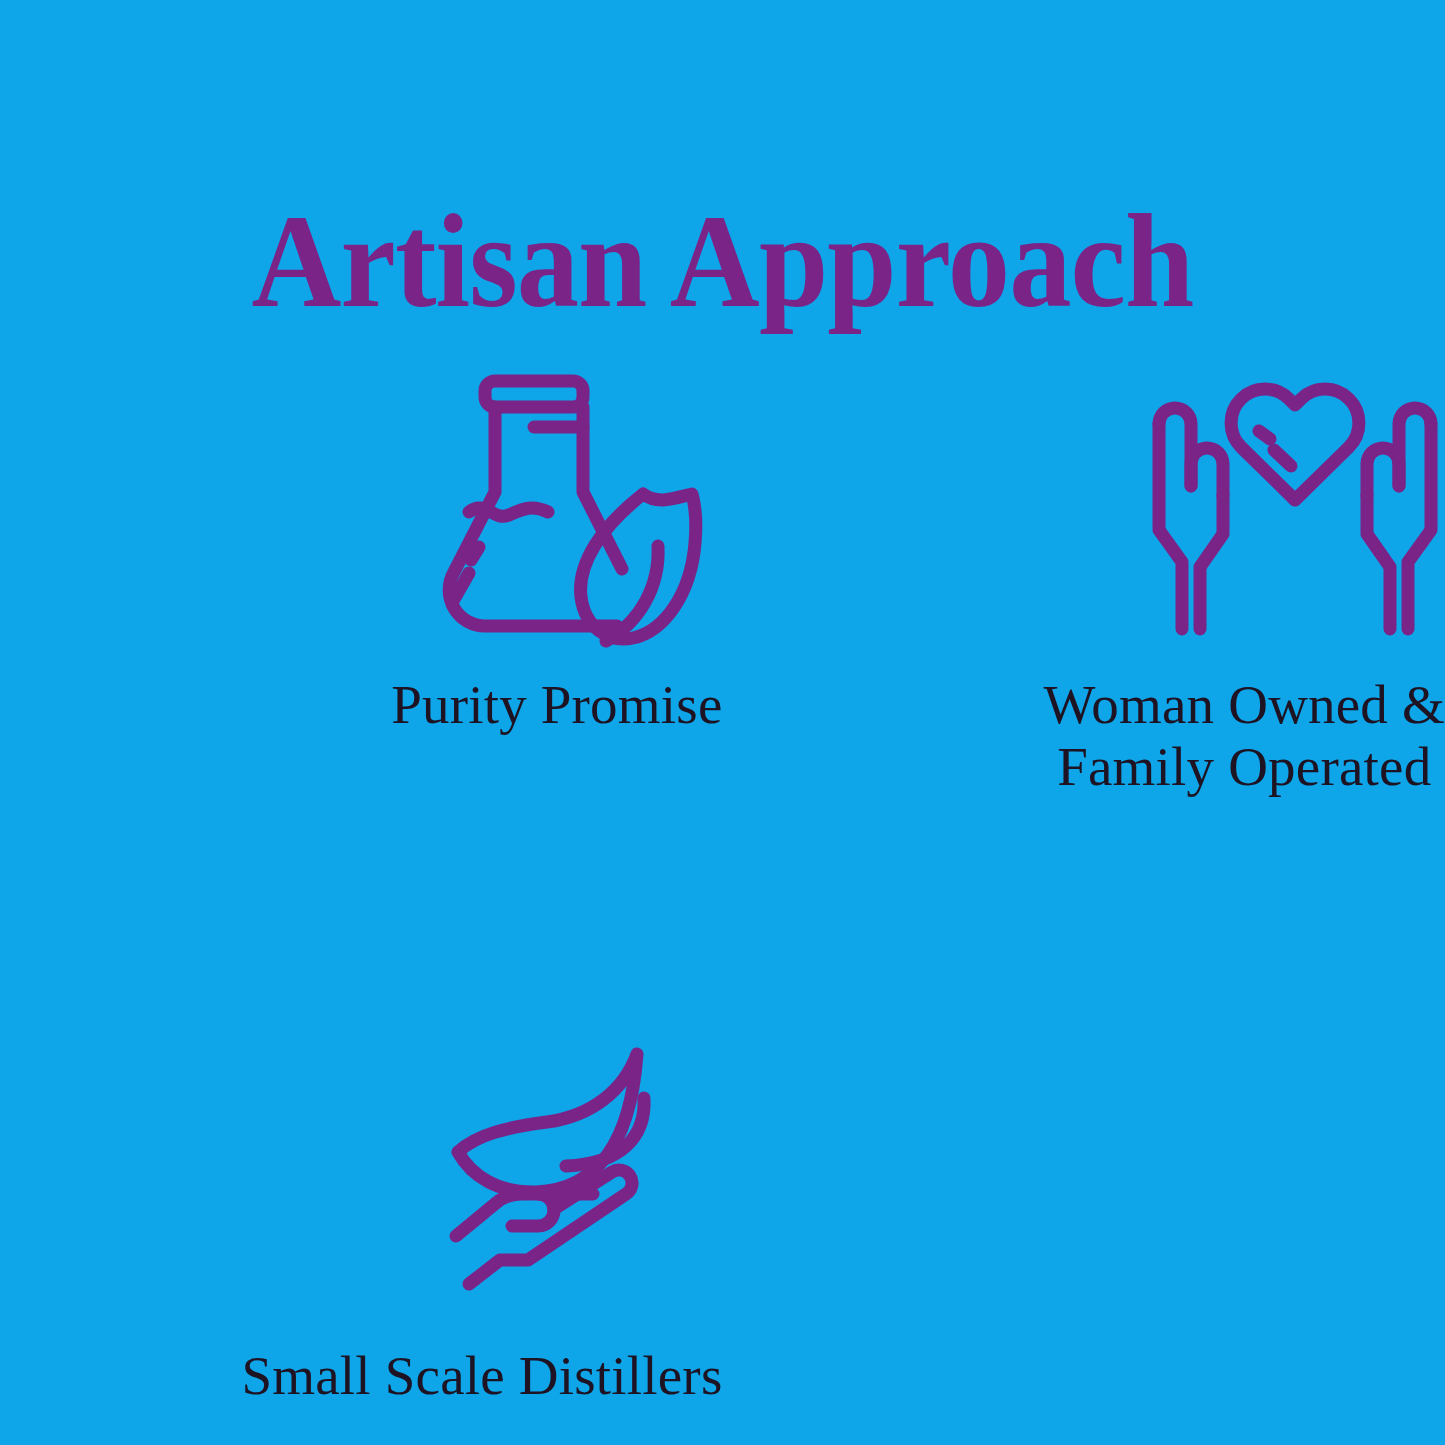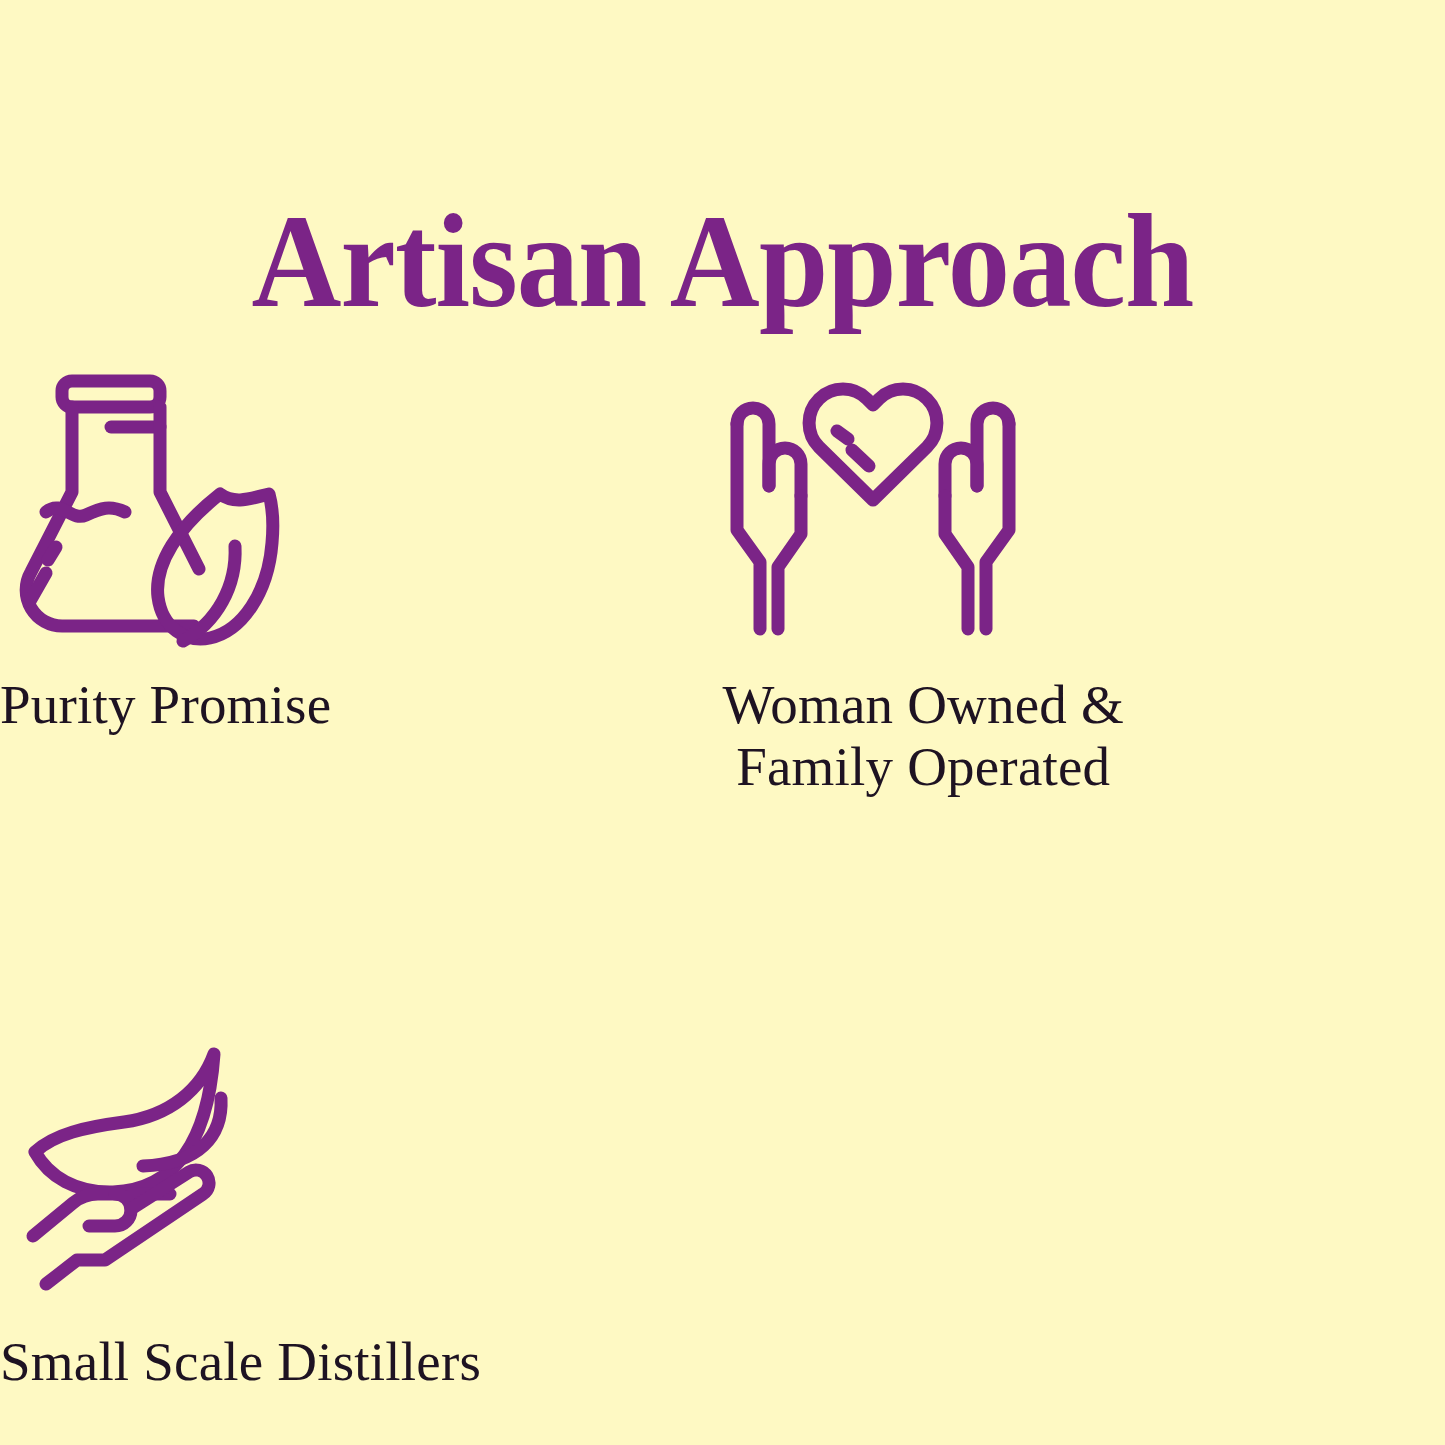--- a/index.html
+++ b/index.html
@@ -11,21 +11,21 @@
     width: 1445px;
     height: 1445px;
     background: #f7f6f5;
     font-family: "Liberation Serif", "DejaVu Serif", serif;
     overflow: hidden;
   }
   .page {
     position: relative;
     width: 1445px;
     height: 1445px;
-    background: #fef9c3;
+    background: #0ea5e9;
     box-sizing: border-box;
   }
 
   
   .title-wrap {
     position: absolute;
     top: 104px;
     left: 0;
     width: 1445px;
     text-align: center;
@@ -53,21 +53,21 @@
     display: grid;
     grid-template-columns: 1fr 1fr;
     grid-template-rows: 1fr 1fr;
     column-gap: 0;
     row-gap: 0;
   }
   .cell {
     position: relative;
     display: flex;
     flex-direction: column;
-    align-items: flex-start;
+    align-items: flex-end;
     justify-content: flex-start;
   }
   .cell-r1 { padding-top: 18px; }
   .cell-r2 { padding-top: 222px; }
 
   .icon-box {
     width: 300px;
     height: 296px;
     display: flex;
     align-items: center;
@@ -86,21 +86,21 @@
     text-align: center;
     color: #1e1322;
     font-family: "Liberation Serif", "DejaVu Serif", serif;
     font-weight: 400;
     font-size: 55px;
     line-height: 1.12;
     letter-spacing: 0.2px;
     white-space: pre-line;
   }
   .caption.two-line { }
-  .cell-r2 .caption { margin-top: 34px; }
+  .cell-r2 .caption { margin-top: 48px; }
 </style>
 </head>
 <body>
 
 <div class="page">
 
   <div class="title-wrap">
     <h1 class="title">Artisan Approach</h1>
   </div>
 

